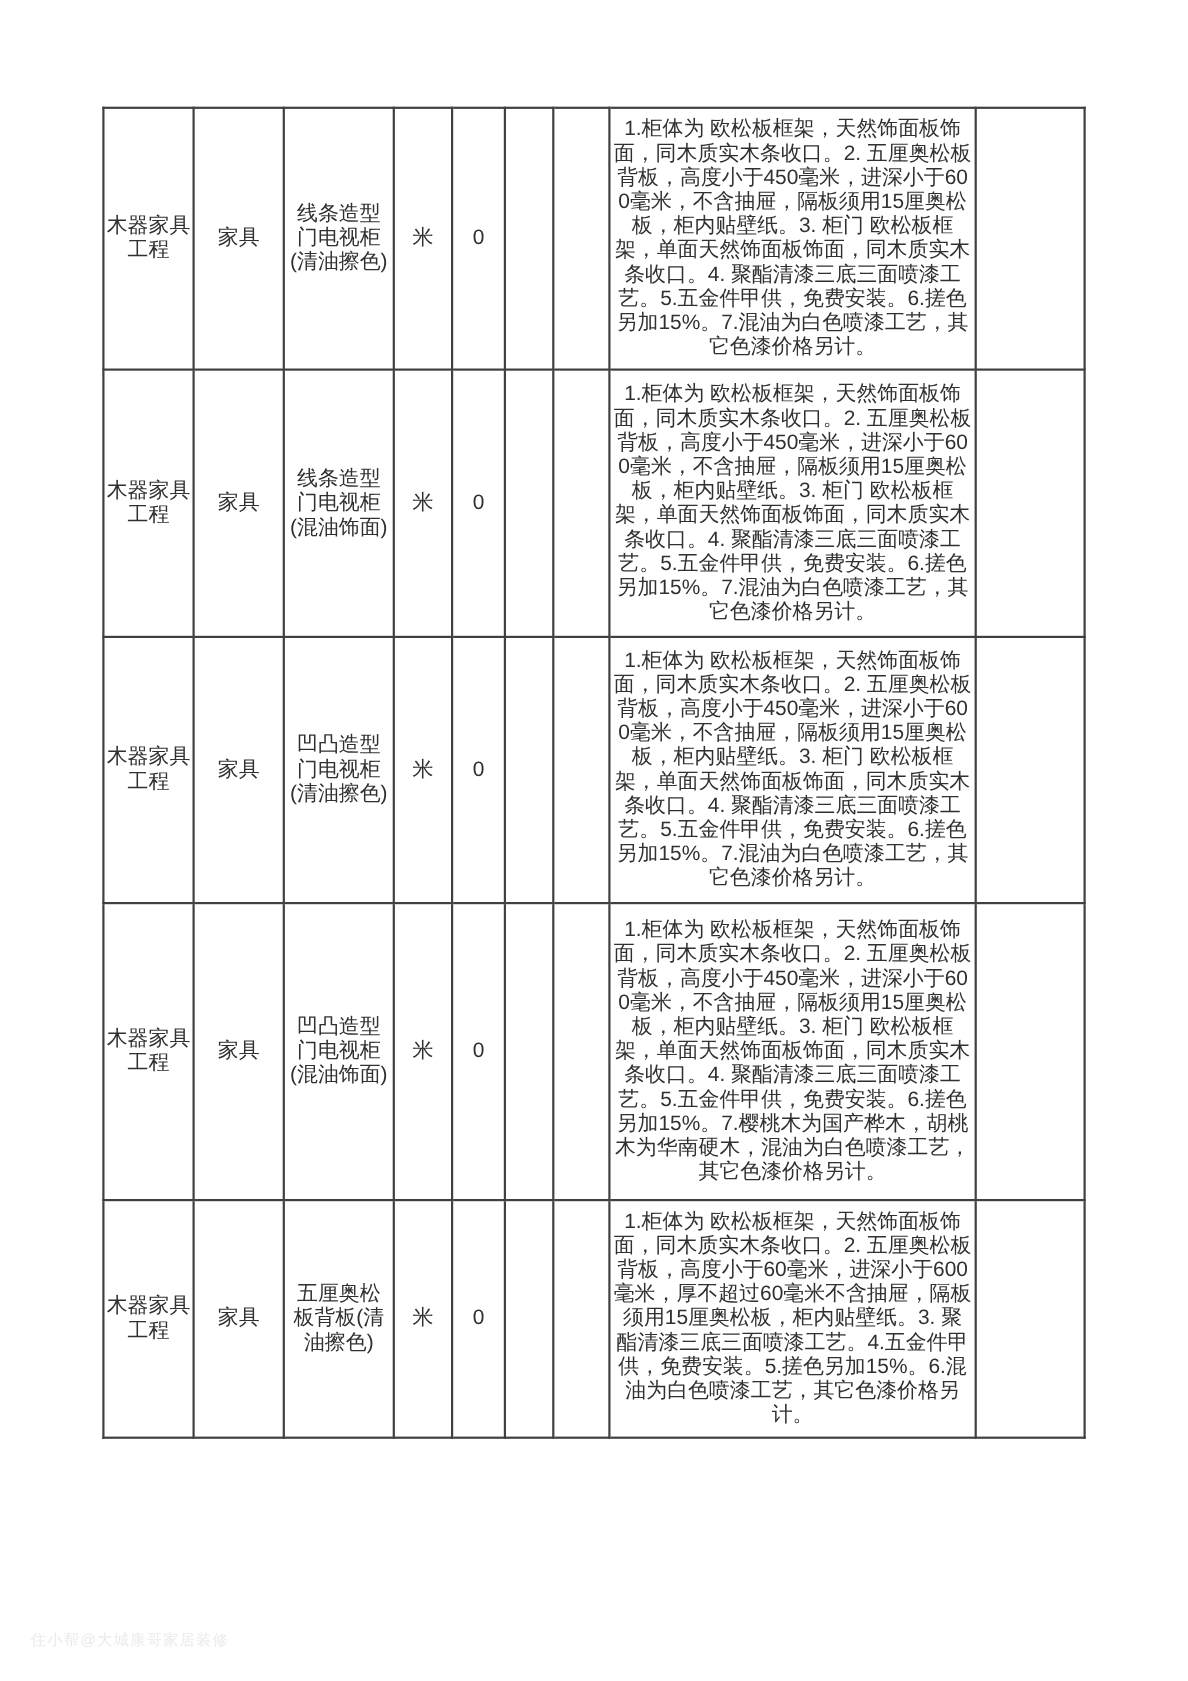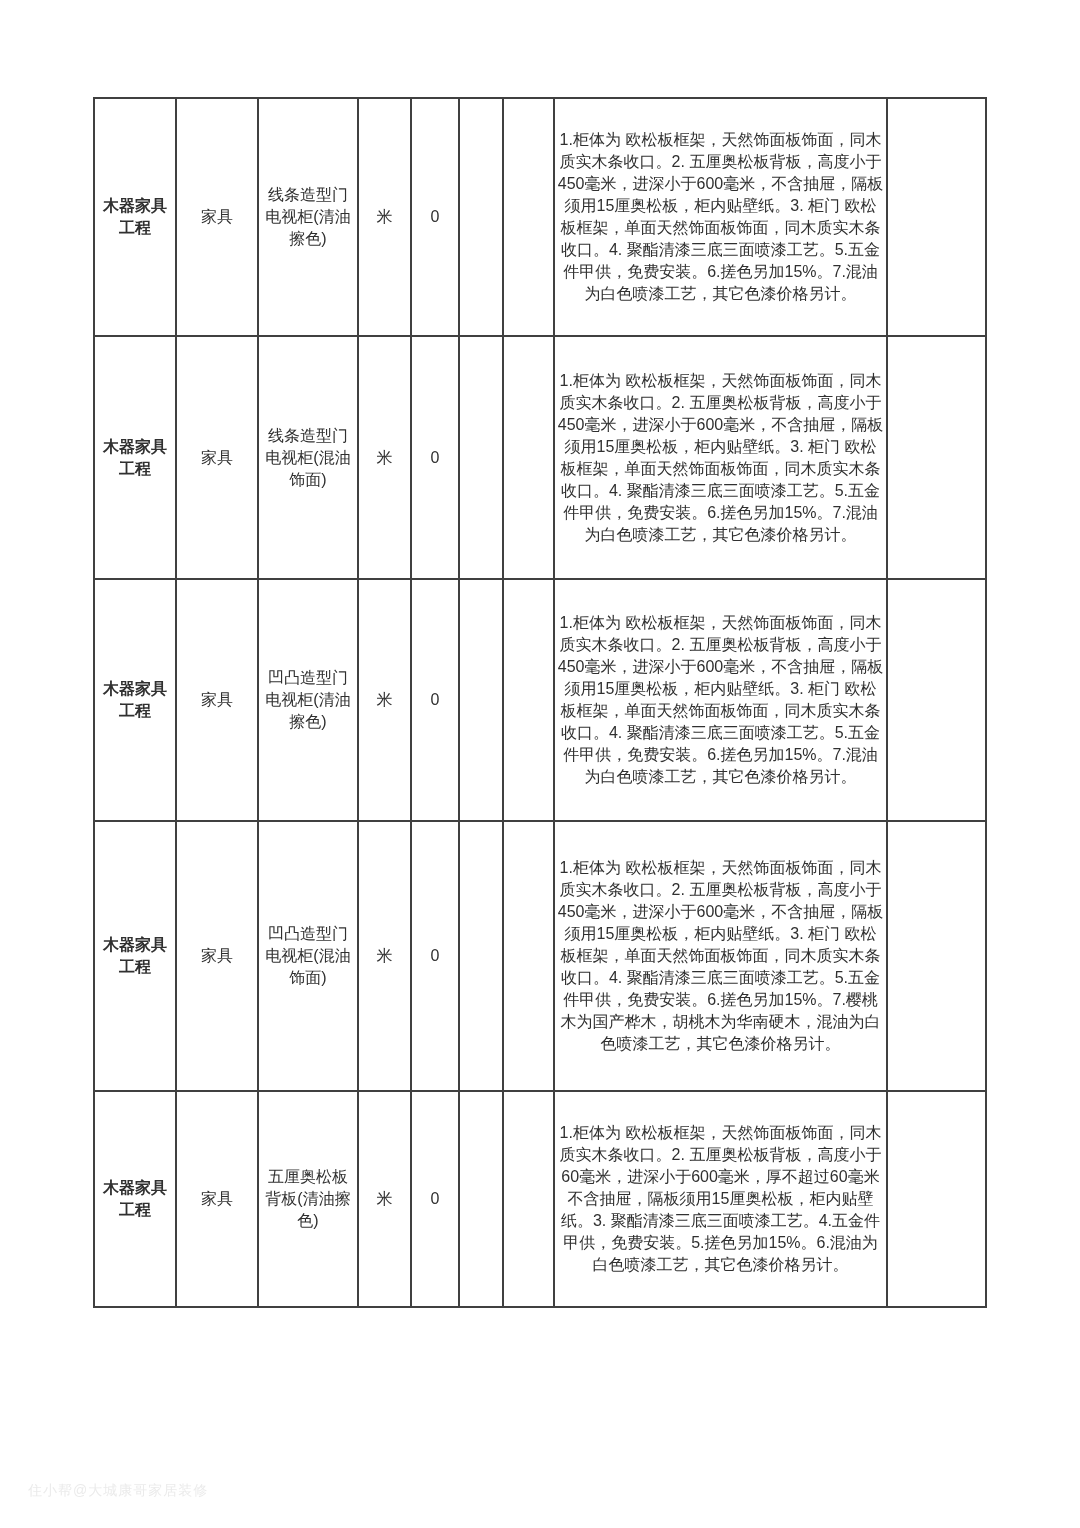--- a/index.html
+++ b/index.html
@@ -15,34 +15,34 @@
     position:absolute;
     left:93px;top:97px;
     width:892px;
     table-layout:fixed;
     border-collapse:collapse;
   }
   table.price-table td{
     border:2px solid #404040;
     text-align:center;
     vertical-align:middle;
-    font-size:16px;
+    font-size:19px;
     line-height:22px;
     padding:2px;
     word-break:break-all;
     overflow:hidden;
   }
   table.price-table tr:nth-child(1){height:238px;}
   table.price-table tr:nth-child(2){height:243px;}
   table.price-table tr:nth-child(3){height:242px;}
   table.price-table tr:nth-child(4){height:270px;}
   table.price-table tr:nth-child(5){height:216px;}
   td.c-item{padding:2px 3px;}
   td.c-desc{padding:4px 10px;text-align:center;}
-  .cat-inner{width:4em;margin:0 auto;font-weight:bold;}
+  .cat-inner{width:4em;margin:0 auto;}
   .watermark{
     position:absolute;
     left:28px;top:1482px;
     font-size:14px;
     letter-spacing:1px;
     color:#ebebeb;
     user-select:none;
   }
 </style>
 </head>

